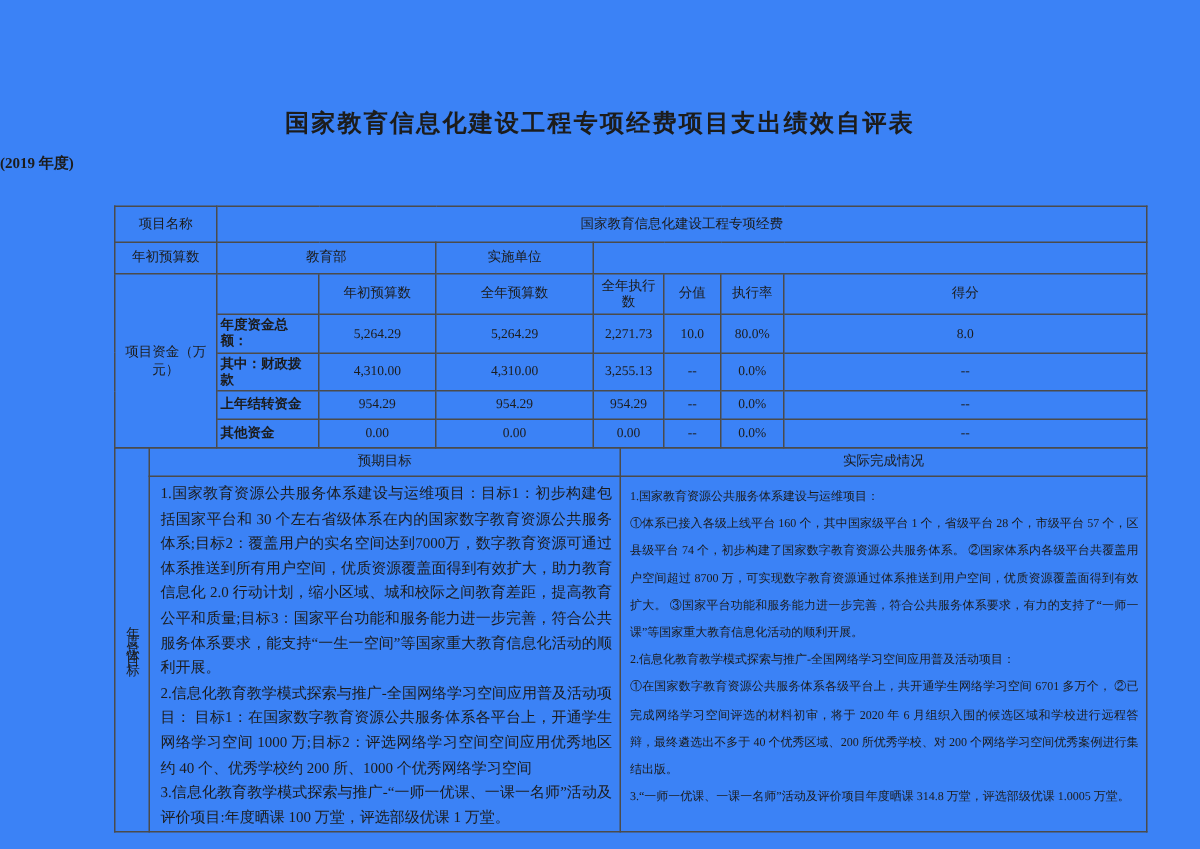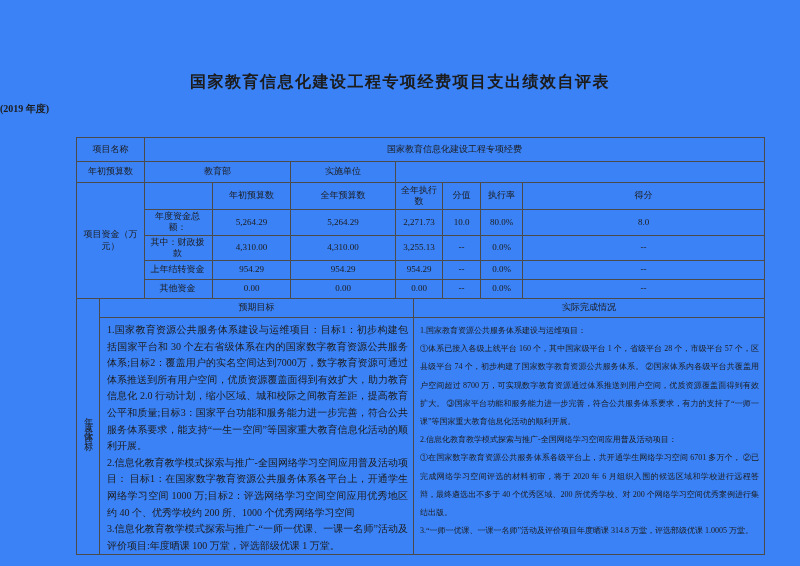--- a/index.html
+++ b/index.html
@@ -11,21 +11,21 @@
                 font-size:10px;font-weight:bold;}
   .table-wrap{position:absolute;top:137px;left:40px;width:690px;margin-left:36px;}
   table{border-collapse:collapse;table-layout:fixed;width:688px;}
   td{border:1px solid #4b4b4b;font-size:9px;text-align:center;vertical-align:middle;
      padding:1px 2px;line-height:1.25;overflow:hidden;}
   tr.r1 td{height:21px;}
   tr.r2 td{height:18px;}
   tr.r3 td{height:24px;}
   tr.rv td{height:16px;}
   tr.rh td{height:16px;}
-  td.lbl{text-align:center;padding-right:4px;}
+  td.lbl{text-align:left;padding-right:4px;font-weight:bold;}
   .lower{margin-top:-1px;}
   td.goal-cell{vertical-align:middle;text-align:center;padding:0;}
   .vtext{display:inline-block;writing-mode:vertical-rl;text-orientation:upright;
          letter-spacing:5px;font-size:9px;}
   td.txt{vertical-align:top;text-align:justify;}
   td.txt-left{padding:4px 5px 0 7px;font-size:10px;}
   td.txt-left p{margin:0;line-height:16.6px;}
   td.txt-right{padding:4px 5px 0 6px;font-size:8px;}
   td.txt-right p{margin:0;line-height:18.2px;}
   tr.rtext td{height:184px;}

